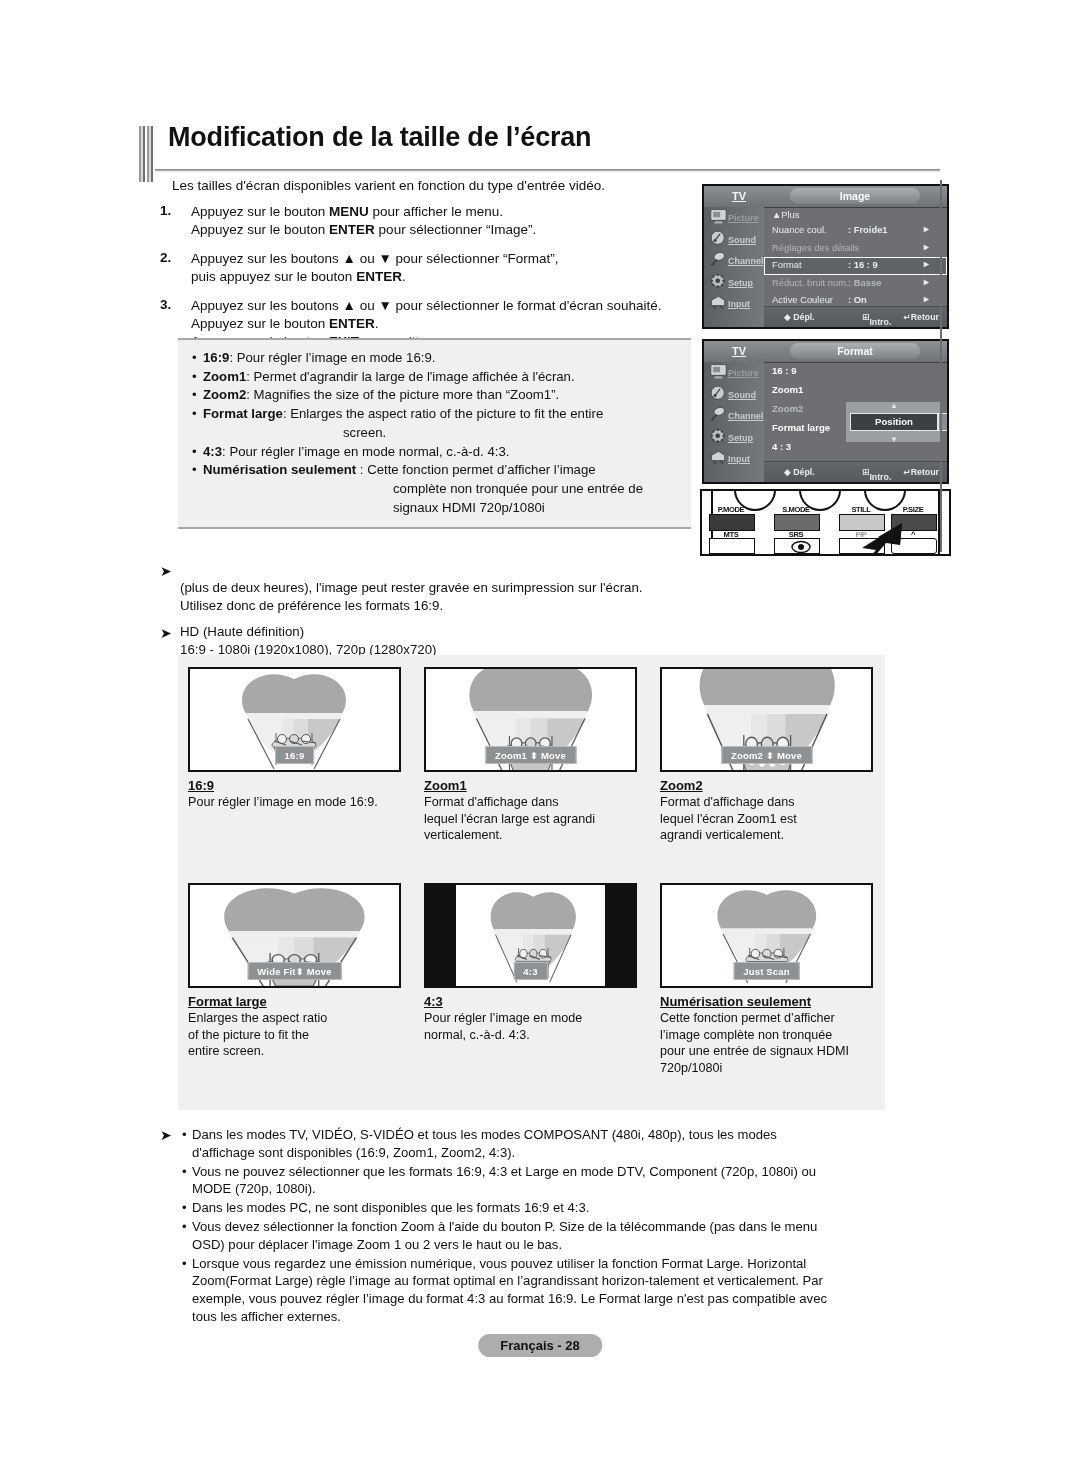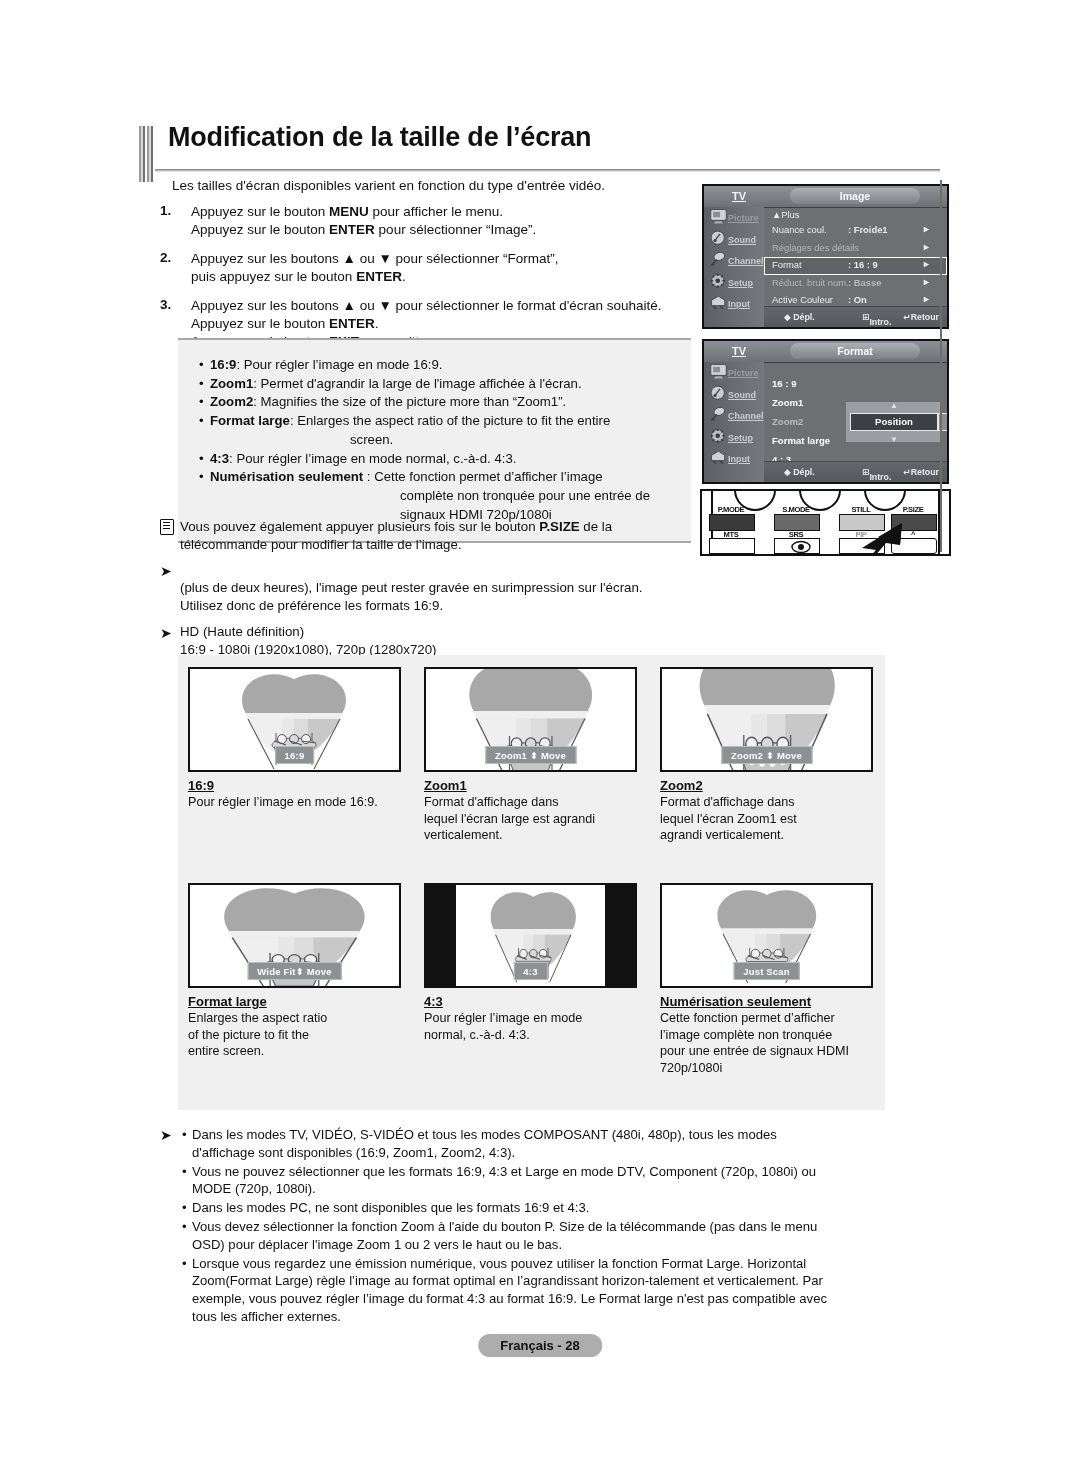--- a/index.html
+++ b/index.html
@@ -23,21 +23,21 @@
   .intro{position:absolute;left:172px;top:178px;font-size:13.5px;}
   .steps{position:absolute;left:160px;top:203px;width:540px;font-size:13.5px;}
   .step{position:relative;margin-bottom:11px;}
   .step-num{position:absolute;left:0;top:0;font-weight:bold;}
   .step-body{margin-left:31px;line-height:1.33;}
   b{font-weight:bold;}
 
   
   .defbox{position:absolute;left:178px;top:338px;width:513px;background:#f0f0f0;
      border-top:2px solid #a8a8a8;border-bottom:2px solid #a8a8a8;padding:9px 0 9px 0;}
-  .defbox ul{list-style:none;margin:7px;padding:0 10px 0 14px;font-size:13.2px;line-height:1.42;}
+  .defbox ul{list-style:none;margin:0;padding:0 10px 0 14px;font-size:13.2px;line-height:1.42;}
   .defbox li{position:relative;padding-left:11px;}
   .defbox li:before{content:"\2022";position:absolute;left:0;top:0;}
   .ind1{display:block;padding-left:140px;}
   .ind2{display:block;padding-left:190px;}
 
   
   .note{position:absolute;font-size:13.3px;line-height:1.35;}
   .note .gl{position:absolute;left:0;top:1px;}
   .note .bd{margin-left:20px;}
   .noteicon{display:inline-block;width:12px;height:14px;border:1.4px solid #111;border-radius:1px;position:relative;vertical-align:-2px;background:#fff;}
@@ -159,27 +159,20 @@
     <ul id="defs">
         <li><b>16:9</b><span>: Pour régler l’image en mode 16:9.</span></li>
         <li><b>Zoom1</b><span>: Permet d'agrandir la large de l'image affichée à l'écran.</span></li>
         <li><b>Zoom2</b><span>: Magnifies the size of the picture more than “Zoom1”.</span></li>
         <li><b>Format large</b><span>: Enlarges the aspect ratio of the picture to fit the entire</span><span class="ind1">screen.</span></li>
         <li><b>4:3</b><span>: Pour régler l’image en mode normal, c.-à-d. 4:3.</span></li>
         <li><b>Numérisation  seulement</b><span> : Cette fonction permet d’afficher l’image</span><span class="ind2">complète non tronquée pour une entrée de</span><span class="ind2">signaux HDMI 720p/1080i</span></li>
       </ul>
   </div>
 
-  <div class="note" style="left:160px;top:518px;width:540px;">
-    <span class="gl"><span class="noteicon"></span></span>
-    <div class="bd">
-      <span>Vous pouvez également appuyer plusieurs fois sur le bouton </span><b>P.SIZE</b><span> de la</span><br>
-      <span>télécommande pour modifier la taille de l’image.</span>
-    </div>
-  </div>
 
   <div class="note" style="left:160px;top:561px;width:560px;">
     <span class="gl arrowg">➤</span>
     <div class="bd">
       <br>
       <span>(plus de deux heures), l'image peut rester gravée en surimpression sur l'écran.</span><br>
       <span>Utilisez donc de préférence les formats 16:9.</span>
     </div>
   </div>
 
@@ -350,21 +343,21 @@
      <span class="ic">
             <svg viewBox="0 0 24 22" width="19" height="17">
               <path d="M3 8 L12 3 L20 8 L20 15 L3 15 Z" fill="#cfd2d6" stroke="#3b3d40"></path>
               <path d="M5 16 L9 19 M14 16 L18 19" stroke="#3b3d40" stroke-width="1.6"></path>
             </svg>
           </span>
      <span class="lb">Input</span>
    </div>
       </div>
     <div class="osd-body fmt-list">
-      <div id="osd2-items" style="padding-top:16px">
+      <div id="osd2-items" style="padding-top:3px">
   <div class="fi b">16 : 9</div>
   <div class="fi b">Zoom1</div>
   <div class="fi d">Zoom2</div>
   <div class="fi b">Format large</div>
   <div class="fi b">4 : 3</div>
   <div class="fi d">Numérisation  seulement</div>
         </div>
       <div class="posbox">
         <span class="up">▲</span>
         <span class="dn">▼</span>

